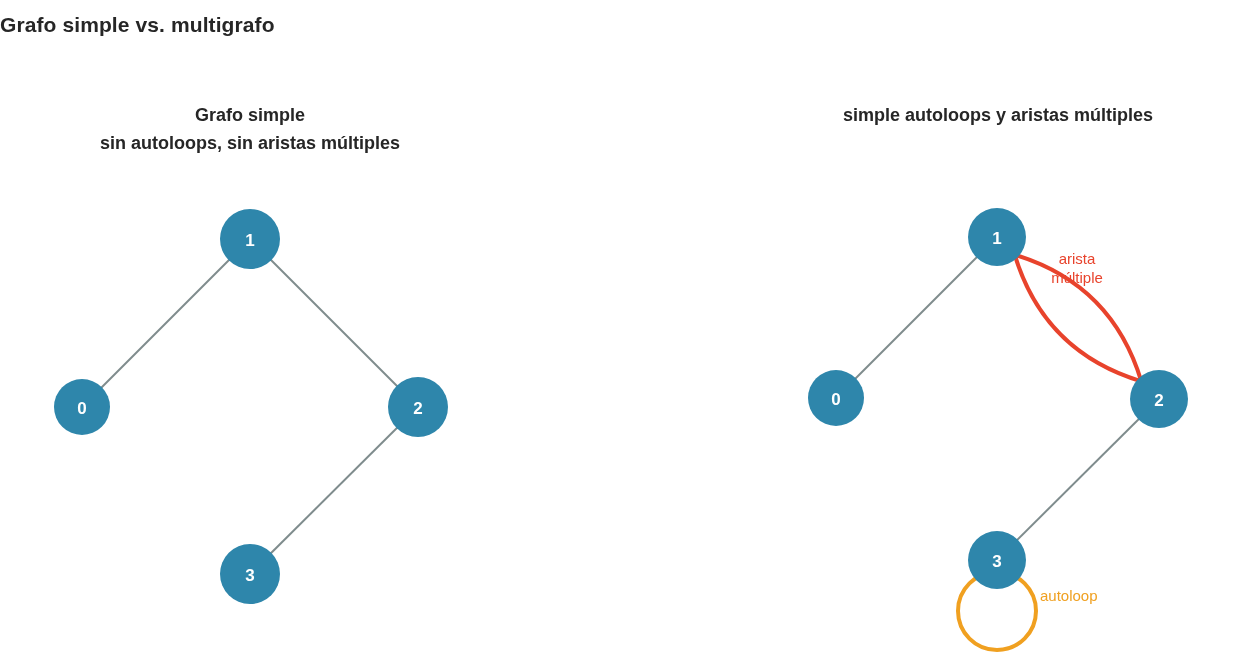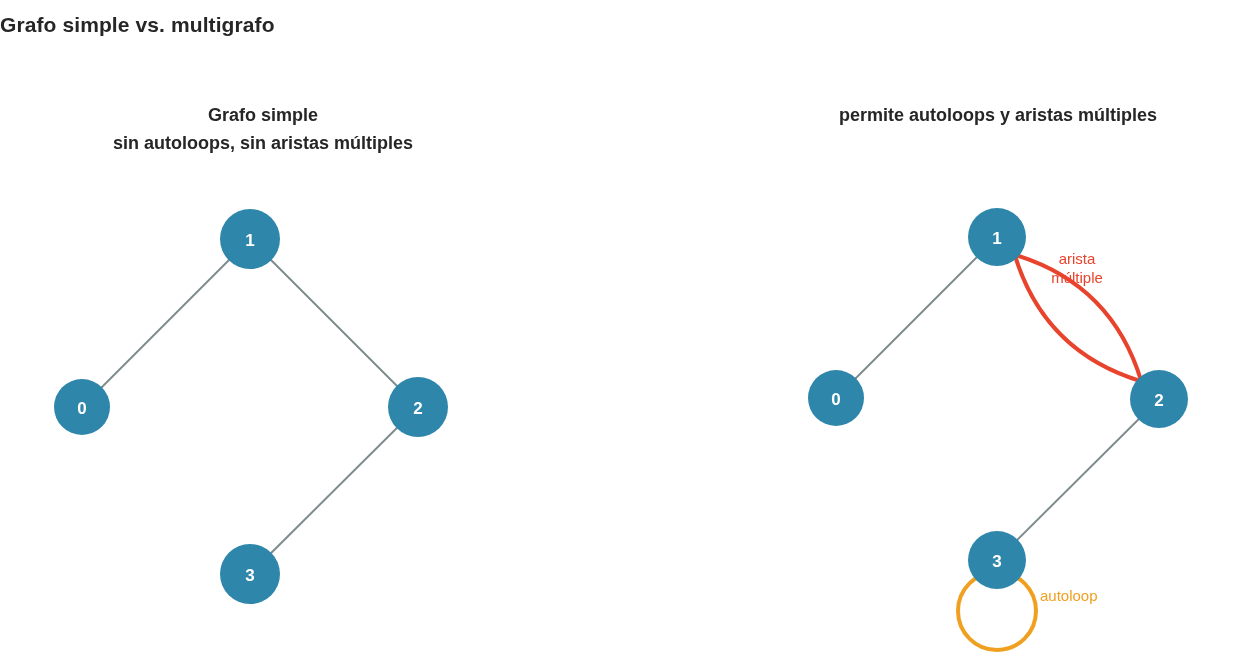--- a/index.html
+++ b/index.html
@@ -33,21 +33,21 @@
     position: absolute;
     top: 102px;
     text-align: center;
     font-size: 18px;
     font-weight: bold;
     color: #262626;
     line-height: 1.55;
   }
   .panel-title .l1 { display: block; }
   .panel-title .l2 { display: block; text-align: center; }
-  #panel-title-left { left: 0; width: 500px; padding-left: 13px; }
+  #panel-title-left { left: 0; width: 500px; }
   #panel-title-right { left: 748px; width: 500px; }
 
   svg.graph-canvas {
     position: absolute;
     top: 0;
     left: 0;
     width: 1248px;
     height: 658px;
   }
   .node-circle { fill: #2e86ab; }
@@ -95,21 +95,21 @@
 <div id="page">
 
   <div class="fig-title">Grafo simple vs. multigrafo</div>
 
   <div class="panel-title" id="panel-title-left">
     <span class="l1">Grafo simple</span>
     <span class="l2">sin autoloops, sin aristas múltiples</span>
   </div>
 
   <div class="panel-title" id="panel-title-right">
-    <span class="l2">permite autoloops y aristas múltiples</span>
+    <span class="l2">simple autoloops y aristas múltiples</span>
   </div>
 
   <svg class="graph-canvas" viewBox="0 0 1248 658">
 
     <g id="left-edges">
         <line x1="82" y1="407" x2="250" y2="239" class="edge-line"></line>
         <line x1="250" y1="239" x2="418" y2="407" class="edge-line"></line>
         <line x1="418" y1="407" x2="250" y2="574" class="edge-line"></line>
       </g>
     <g id="right-edges">

